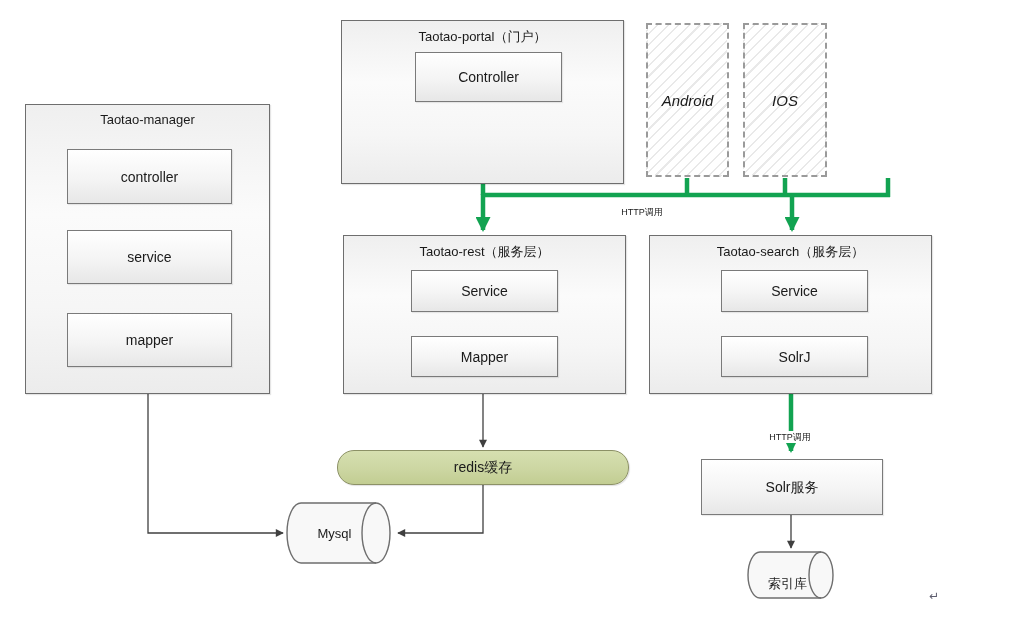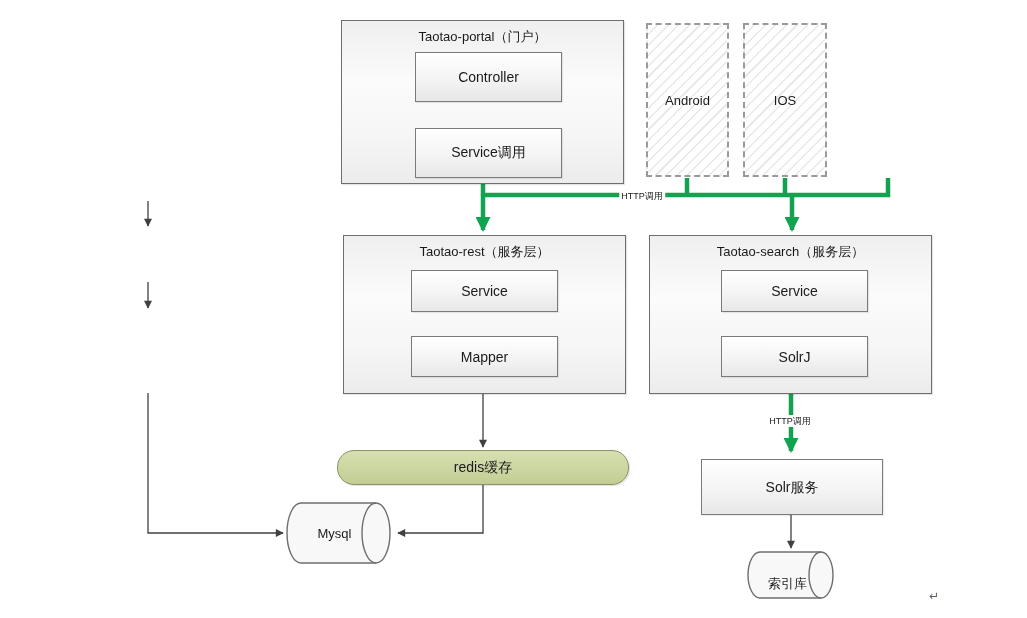--- a/index.html
+++ b/index.html
@@ -21,35 +21,36 @@
     box-shadow:1px 1px 1px rgba(0,0,0,0.08);
   }
   .box-title{
     position:absolute;left:0;right:0;top:7px;text-align:center;
     font-size:13px;color:#1a1a1a;
   }
   .client-box{
     border:2px dashed #9a9a9a;
     background:repeating-linear-gradient(135deg,#ffffff 0px,#ffffff 6px,#e9e9e9 6px,#e9e9e9 7.5px);
     display:flex;align-items:center;justify-content:center;
-    font-size:13px;
+    font-size:15px;
+    font-style:italic;
   }
   .pill{
     background:linear-gradient(180deg,#d6dfb0 0%,#ccd6a2 55%,#c2cd92 100%);
     border:1px solid #8c9166;border-radius:17px;
     display:flex;align-items:center;justify-content:center;
     font-size:14px;box-shadow:1px 1px 1px rgba(0,0,0,0.12);
   }
   .shape-label{
     display:flex;align-items:center;justify-content:center;
     font-size:13px;
   }
   .http-label{
     font-size:9px;color:#1a1a1a;background:#ffffff;padding:0 2px;line-height:12px;
-    transform:translate(-50%,-50%);white-space:nowrap;
+    transform:translate(-50%,-50%);white-space:nowrap;margin-top:16px;
   }
   .return-mark{font-size:12px;color:#5d5d6e;}
   svg{position:absolute;left:0;top:0;}
 </style>
 </head>
 <body>
 
 <div class="canvas">
 
   <svg width="1027" height="618">
@@ -89,25 +90,30 @@
       <path d="M301,503 L376,503 A14,30 0 0 1 376,563 L301,563 A14,30 0 0 1 301,503 Z" fill="#f8f8f8" stroke="#6e6e6e" stroke-width="1.4"></path>
       <path d="M376,503 A14,30 0 0 0 376,563" fill="none" stroke="#6e6e6e" stroke-width="1.4"></path>
     </g>
 
     <g>
       <path d="M760,552 L821,552 A12,23 0 0 1 821,598 L760,598 A12,23 0 0 1 760,552 Z" fill="#f8f8f8" stroke="#6e6e6e" stroke-width="1.4"></path>
       <path d="M821,552 A12,23 0 0 0 821,598" fill="none" stroke="#6e6e6e" stroke-width="1.4"></path>
     </g>
   </svg>
 
+  <div class="abs container-box" style="left:25px;top:104px;width:243px;height:288px;">
+    <div class="box-title">Taotao-manager</div>
+    <div class="node-box abs" style="left:41px;top:44px;width:163px;height:53px;">controller</div>
+    <div class="node-box abs" style="left:41px;top:125px;width:163px;height:52px;">service</div>
+    <div class="node-box abs" style="left:41px;top:208px;width:163px;height:52px;">mapper</div>
+  </div>
 
   <div class="abs container-box" style="left:341px;top:20px;width:281px;height:162px;">
     <div class="box-title">Taotao-portal（门户）</div>
     <div class="node-box abs" style="left:73px;top:31px;width:145px;height:48px;">Controller</div>
-    <div class="node-box abs" style="left:73px;top:107px;width:145px;height:48px;">Service调用</div>
   </div>
 
   <div class="abs client-box" style="left:646px;top:23px;width:79px;height:150px;">Android</div>
   <div class="abs client-box" style="left:743px;top:23px;width:80px;height:150px;">IOS</div>
 
   <div class="abs container-box" style="left:343px;top:235px;width:281px;height:157px;">
     <div class="box-title">Taotao-rest（服务层）</div>
     <div class="node-box abs" style="left:67px;top:34px;width:145px;height:40px;">Service</div>
     <div class="node-box abs" style="left:67px;top:100px;width:145px;height:39px;">Mapper</div>
   </div>

